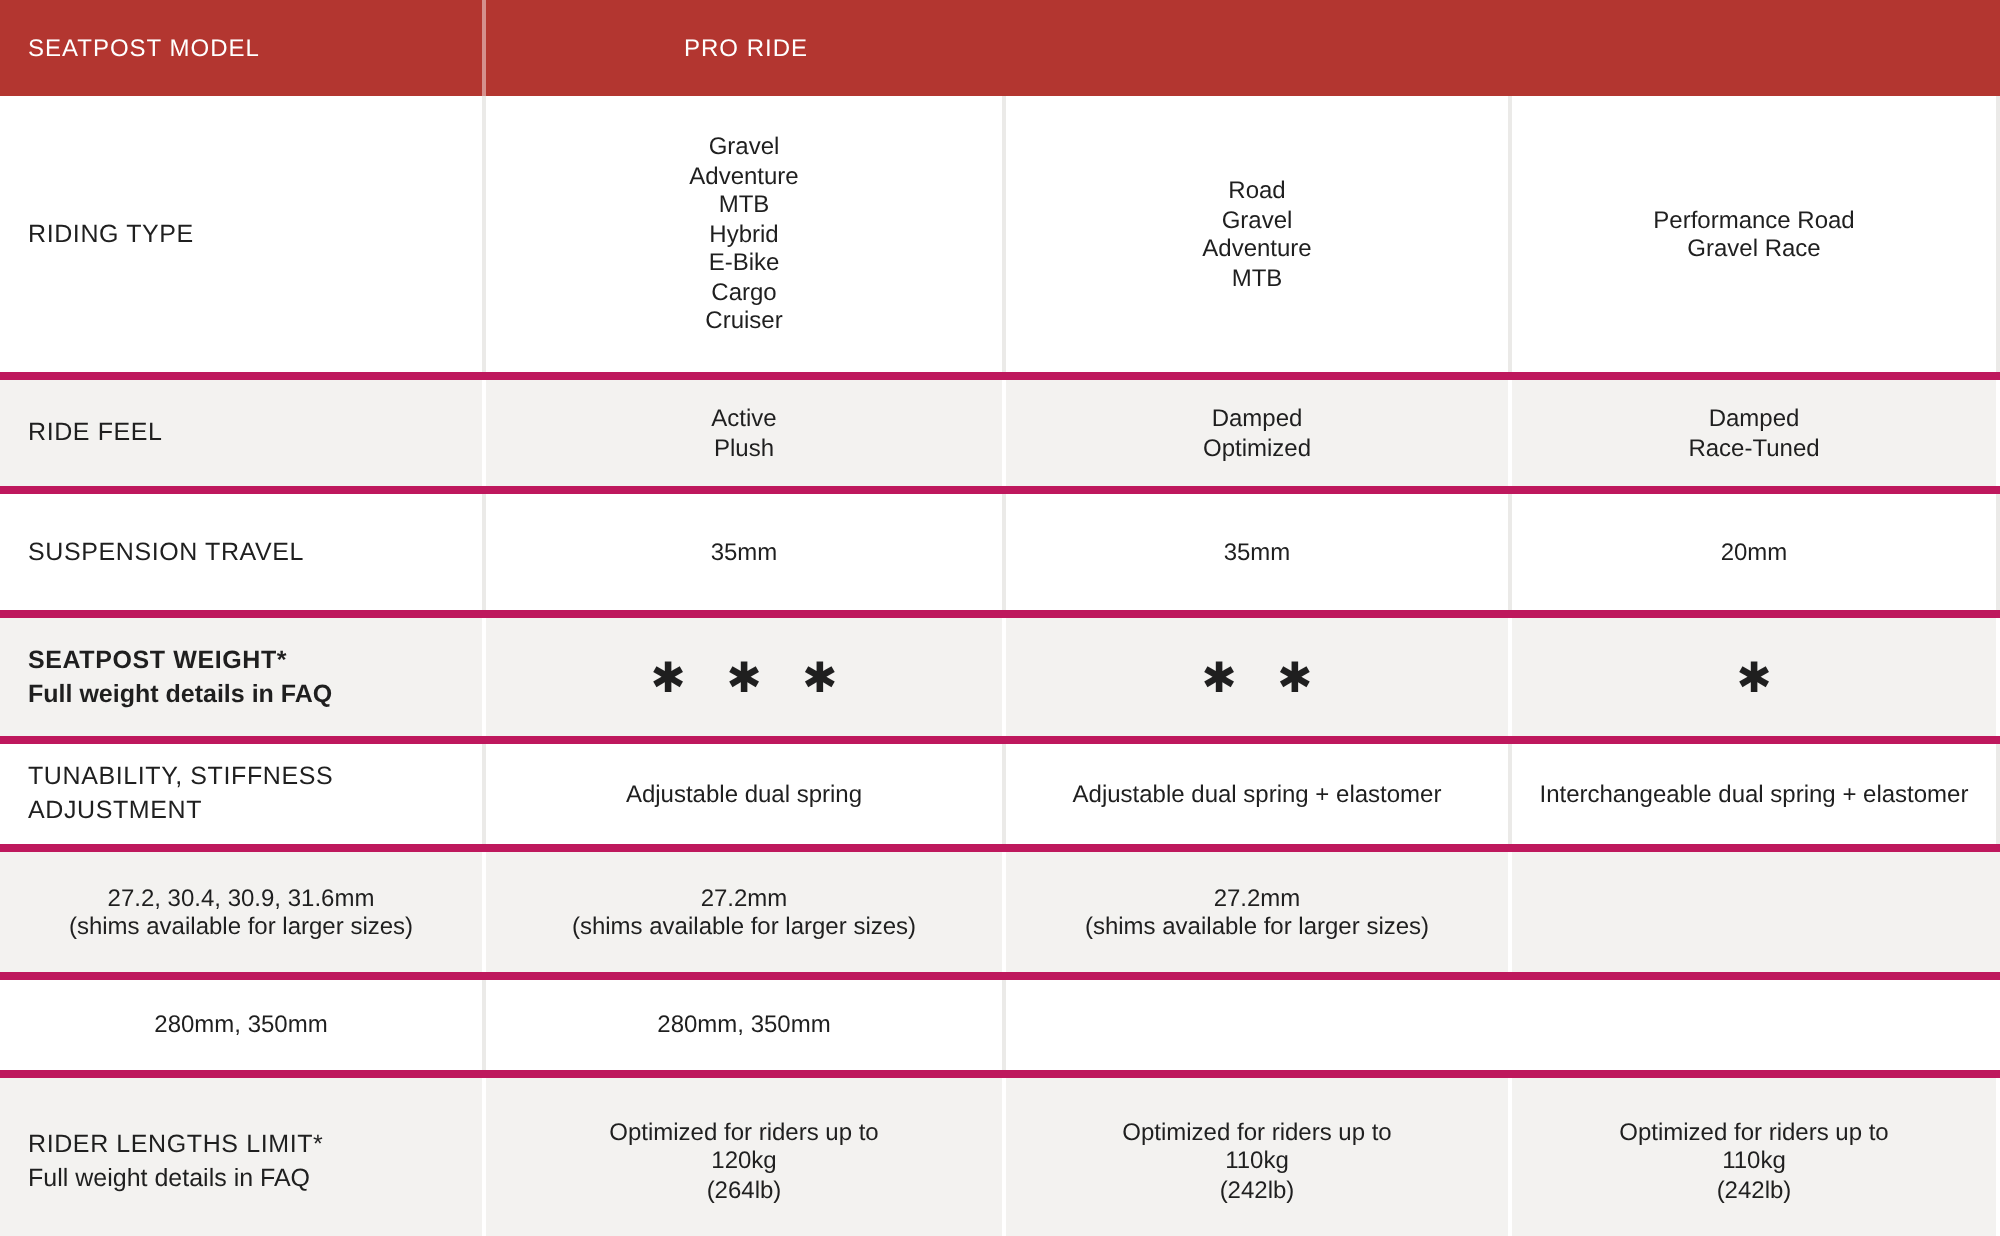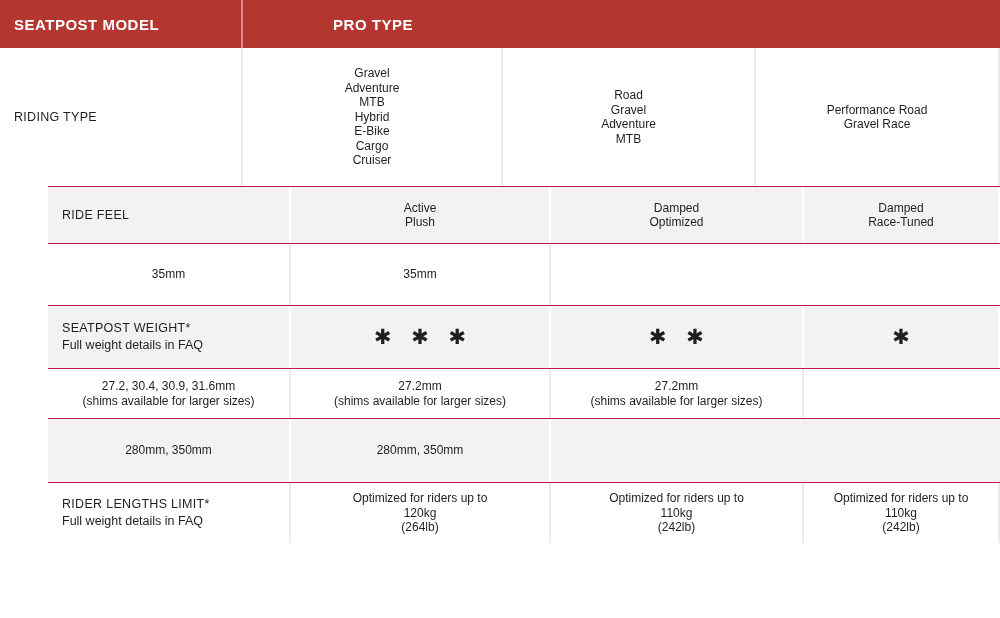--- a/index.html
+++ b/index.html
@@ -21,40 +21,40 @@
   }
   
   .header-row {
     flex: 0 0 48px;
     height: 48px;
     background: #b33630;
   }
   .header-cell {
     display: flex; align-items: center; justify-content: center;
     color: #ffffff;
-    font-size: 15px;
-    font-weight: bold;
+    font-size: 12px;
+    font-weight: normal;
     letter-spacing: 0.5px;
     border-right: 2px solid rgba(255,255,255,0.45);
     box-sizing: border-box;
   }
   .header-cell:first-child { justify-content: flex-start; padding-left: 14px; }
   .header-cell:last-child { border-right: none; }
   
   .t-body { flex: 1 1 auto; display: flex; flex-direction: column; }
   .body-row { flex: 0 0 auto; }
   .t-body .body-row:nth-child(1) { min-height: 138px; }
   .t-body .body-row:nth-child(2) { min-height: 57px; }
   .t-body .body-row:nth-child(3) { min-height: 62px; }
-  .t-body .body-row:nth-child(4) { min-height: 63px; }
+  .t-body .body-row:nth-child(4) { min-height: 63px; font-weight: bold; }
   .t-body .body-row:nth-child(5) { min-height: 50px; }
   .t-body .body-row:nth-child(6) { min-height: 64px; }
   .t-body .body-row:nth-child(7) { min-height: 49px; }
   .t-body .body-row:nth-child(8) { flex: 1 1 auto; min-height: 87px; }
-  .t-body .body-row + .body-row { border-top: 1px solid #be185d; margin-left: 48px; }
+  .t-body .body-row + .body-row { border-top: 4px solid #be185d; }
   .t-body .body-row:nth-child(even) { background: #f3f2f0; }
   .t-body .body-row:nth-child(odd)  { background: #ffffff; }
   .t-body .body-row:nth-child(even) > .cell-border { border-right: 2px solid #ffffff; }
   .t-body .body-row:nth-child(odd)  > .cell-border { border-right: 2px solid #ebeae8; }
   .cell {
     display: flex; flex-direction: column;
     justify-content: center; align-items: center;
     text-align: center;
     box-sizing: border-box;
     padding: 8px 12px;
@@ -83,21 +83,21 @@
     word-spacing: 13px;
     line-height: 24px;
   }
 </style>
 </head>
 <body>
 
 <div class="table">
   <div class="t-row header-row">
     <div class="header-cell">SEATPOST MODEL</div>
-    <div class="header-cell">PRO TYPE</div>
+    <div class="header-cell">PRO RIDE</div>
   </div>
   <div class="t-body">
       <div class="t-row body-row">
         <div class="cell cell-border label-cell">
           <div class="label">RIDING TYPE</div>
         </div>
         <div class="cell cell-border value-cell">
           <div class="line">Gravel</div>
           <div class="line">Adventure</div>
           <div class="line">MTB</div>
@@ -128,40 +128,60 @@
         <div class="cell cell-border value-cell">
           <div class="line">Damped</div>
           <div class="line">Optimized</div>
         </div>
         <div class="cell cell-border value-cell">
           <div class="line">Damped</div>
           <div class="line">Race-Tuned</div>
         </div>
       </div>
       <div class="t-row body-row">
+        <div class="cell cell-border label-cell">
+          <div class="label">SUSPENSION TRAVEL</div>
+        </div>
         <div class="cell cell-border value-cell">
           <div class="line">35mm</div>
         </div>
         <div class="cell cell-border value-cell">
           <div class="line">35mm</div>
+        </div>
+        <div class="cell cell-border value-cell">
+          <div class="line">20mm</div>
         </div>
       </div>
       <div class="t-row body-row row-rating">
         <div class="cell cell-border label-cell">
           <div class="label">SEATPOST WEIGHT*</div>
           <div class="sublabel">Full weight details in FAQ</div>
         </div>
         <div class="cell cell-border value-cell">
           <div class="line">✱ ✱ ✱</div>
         </div>
         <div class="cell cell-border value-cell">
           <div class="line">✱ ✱</div>
         </div>
         <div class="cell cell-border value-cell">
           <div class="line">✱</div>
+        </div>
+      </div>
+      <div class="t-row body-row">
+        <div class="cell cell-border label-cell">
+          <div class="label">TUNABILITY, STIFFNESS ADJUSTMENT</div>
+        </div>
+        <div class="cell cell-border value-cell">
+          <div class="line">Adjustable dual spring</div>
+        </div>
+        <div class="cell cell-border value-cell">
+          <div class="line">Adjustable dual spring + elastomer</div>
+        </div>
+        <div class="cell cell-border value-cell">
+          <div class="line">Interchangeable dual spring + elastomer</div>
         </div>
       </div>
       <div class="t-row body-row">
         <div class="cell cell-border value-cell">
           <div class="line">27.2, 30.4, 30.9, 31.6mm</div>
           <div class="line">(shims available for larger sizes)</div>
         </div>
         <div class="cell cell-border value-cell">
           <div class="line">27.2mm</div>
           <div class="line">(shims available for larger sizes)</div>

